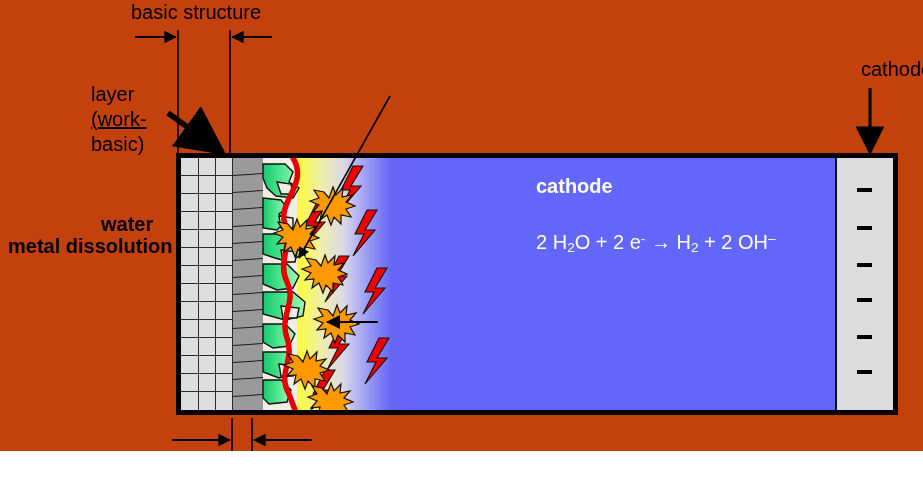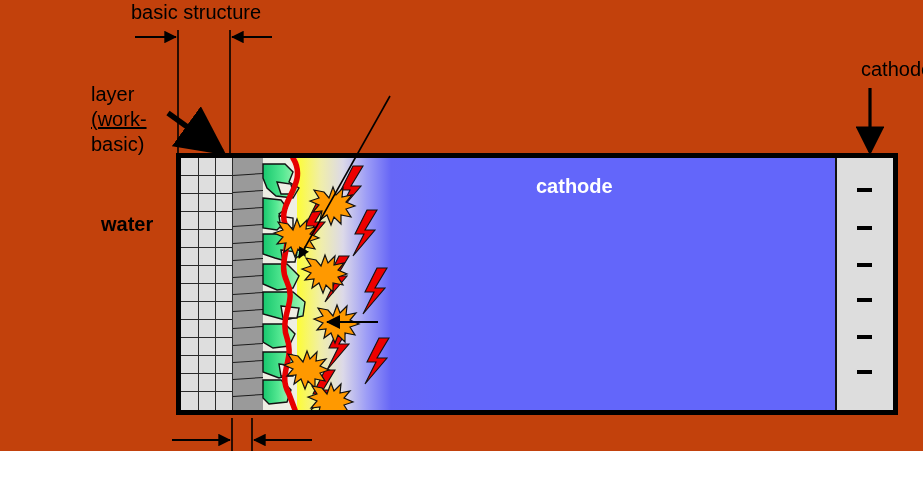--- a/index.html
+++ b/index.html
@@ -155,20 +155,21 @@
   <div class="lbl" style="left:131px; top:0px;">basic structure</div>
 
 
   <div class="lbl" style="left:826px; top:57px;margin-left:35px;">cathode</div>
 
   <div class="lbl" style="left:91px; top:82px;">layer</div>
   <div class="lbl" style="left:91px; top:107px;text-decoration:underline;">(work-</div>
   <div class="lbl" style="left:91px; top:132px;">basic)</div>
 
   <div class="lbl bold" style="left:101px; top:212px;">water</div>
+  <div class="lbl bold" style="left:8px; top:234px;">metal dissolution</div>
 
   <div class="lbl white" style="left:385px; top:307px;">discharges</div>
 
   <div id="cellbox">
     <div id="cellinner">
 
       <div id="electrolyte"></div>
 
       <div id="cathode-plate">
         <div class="minus" style="top:30px;"></div>
@@ -263,20 +264,23 @@
           <path d="M148 40 l4-11 3 8 7-7 -1 9 10-2 -6 7 9 4 -9 3 5 8 -10-2 0 9 -7-7 -3 8 -4-10 -7 5 2-9 -9 1 6-7 -9-4 9-3 -5-8 10 2z"></path>
           <path d="M112 72 l4-11 3 8 7-7 -1 9 10-2 -6 7 9 4 -9 3 5 8 -10-2 0 9 -7-7 -3 8 -4-10 -7 5 2-9 -9 1 6-7 -9-4 9-3 -5-8 10 2z"></path>
           <path d="M140 108 l4-11 3 8 7-7 -1 9 10-2 -6 7 9 4 -9 3 5 8 -10-2 0 9 -7-7 -3 8 -4-10 -7 5 2-9 -9 1 6-7 -9-4 9-3 -5-8 10 2z"></path>
           <path d="M152 158 l4-11 3 8 7-7 -1 9 10-2 -6 7 9 4 -9 3 5 8 -10-2 0 9 -7-7 -3 8 -4-10 -7 5 2-9 -9 1 6-7 -9-4 9-3 -5-8 10 2z"></path>
           <path d="M122 204 l4-11 3 8 7-7 -1 9 10-2 -6 7 9 4 -9 3 5 8 -10-2 0 9 -7-7 -3 8 -4-10 -7 5 2-9 -9 1 6-7 -9-4 9-3 -5-8 10 2z"></path>
           <path d="M146 236 l4-11 3 8 7-7 -1 9 10-2 -6 7 9 4 -9 3 5 8 -10-2 0 9 -7-7 -3 8 -4-10 -7 5 2-9 -9 1 6-7 -9-4 9-3 -5-8 10 2z"></path>
         </g>
       </svg>
 
       <div class="lbl white bold" style="left:355px; top:16px;">cathode</div>
+      <div class="lbl white" style="left:355px; top:68px;">
+        <span>2 H</span><sub>2</sub><span>O + 2 e</span><sup>-</sup><span> →   H</span><sub>2</sub><span>  +   2 OH</span><sup>–</sup>
+      </div>
 
     </div>
   </div>
 
   <svg id="annot" viewBox="0 0 923 497">
     <defs>
       <marker id="ar" markerWidth="9" markerHeight="9" refX="8" refY="4.5" orient="auto" markerUnits="strokeWidth">
         <path d="M0,0 L9,4.5 L0,9 z" fill="#000000"></path>
       </marker>
       <marker id="arL" markerWidth="7" markerHeight="7" refX="6.5" refY="3.5" orient="auto" markerUnits="strokeWidth">

